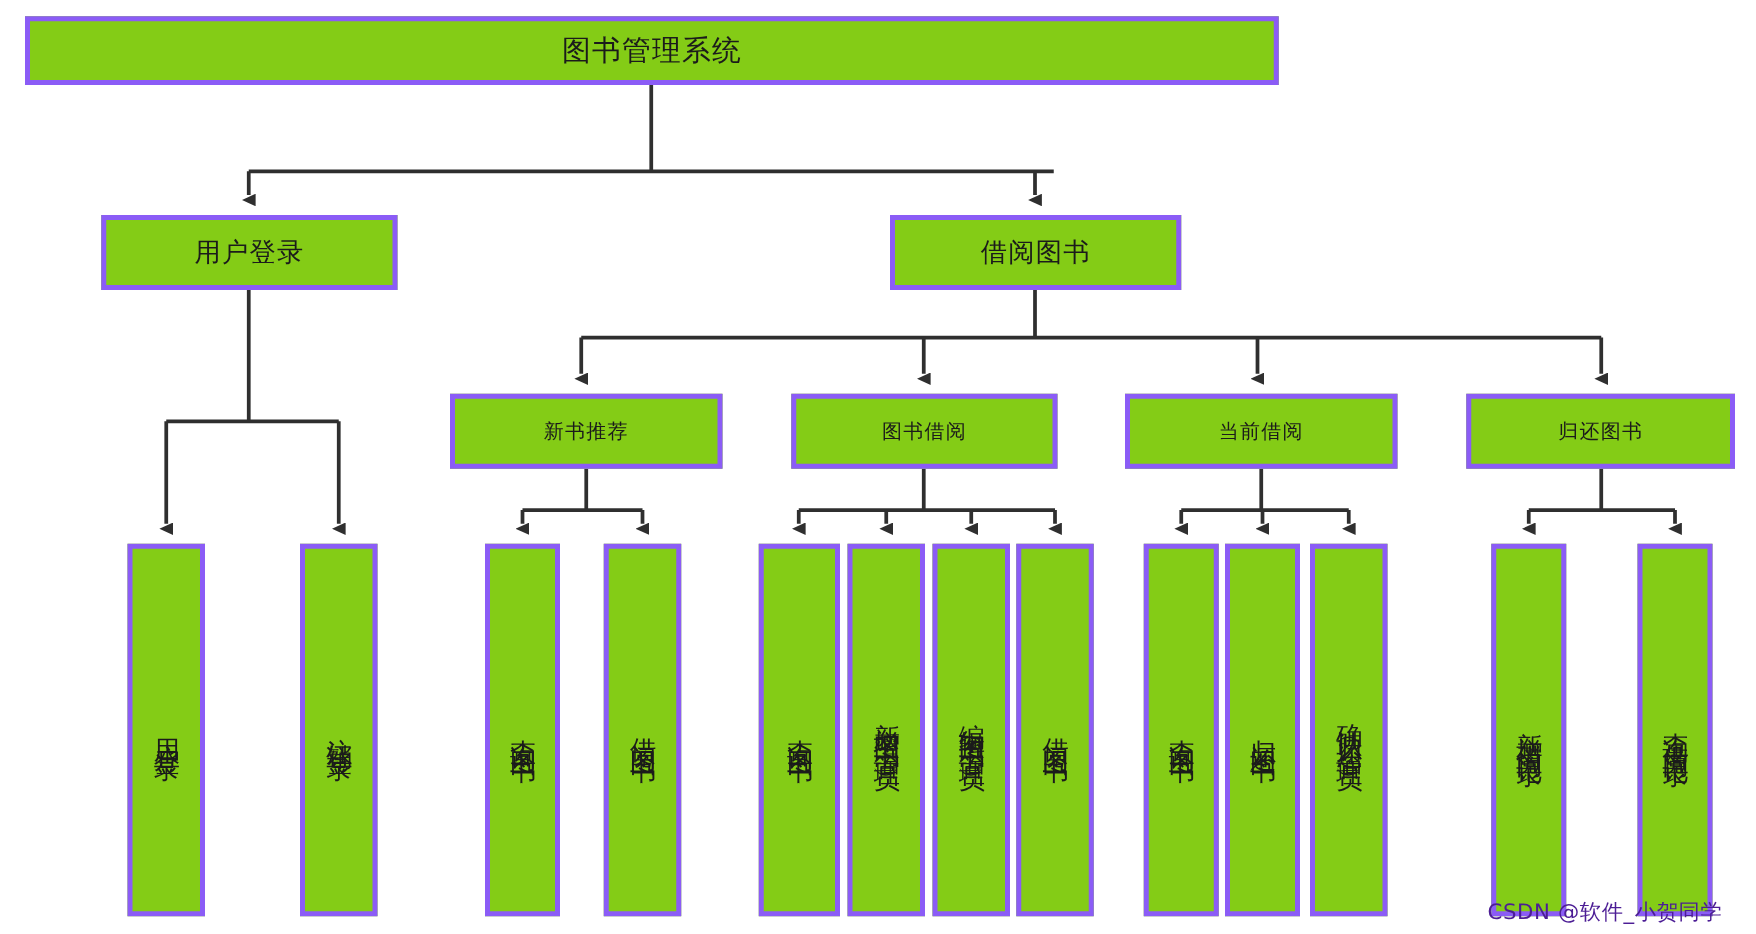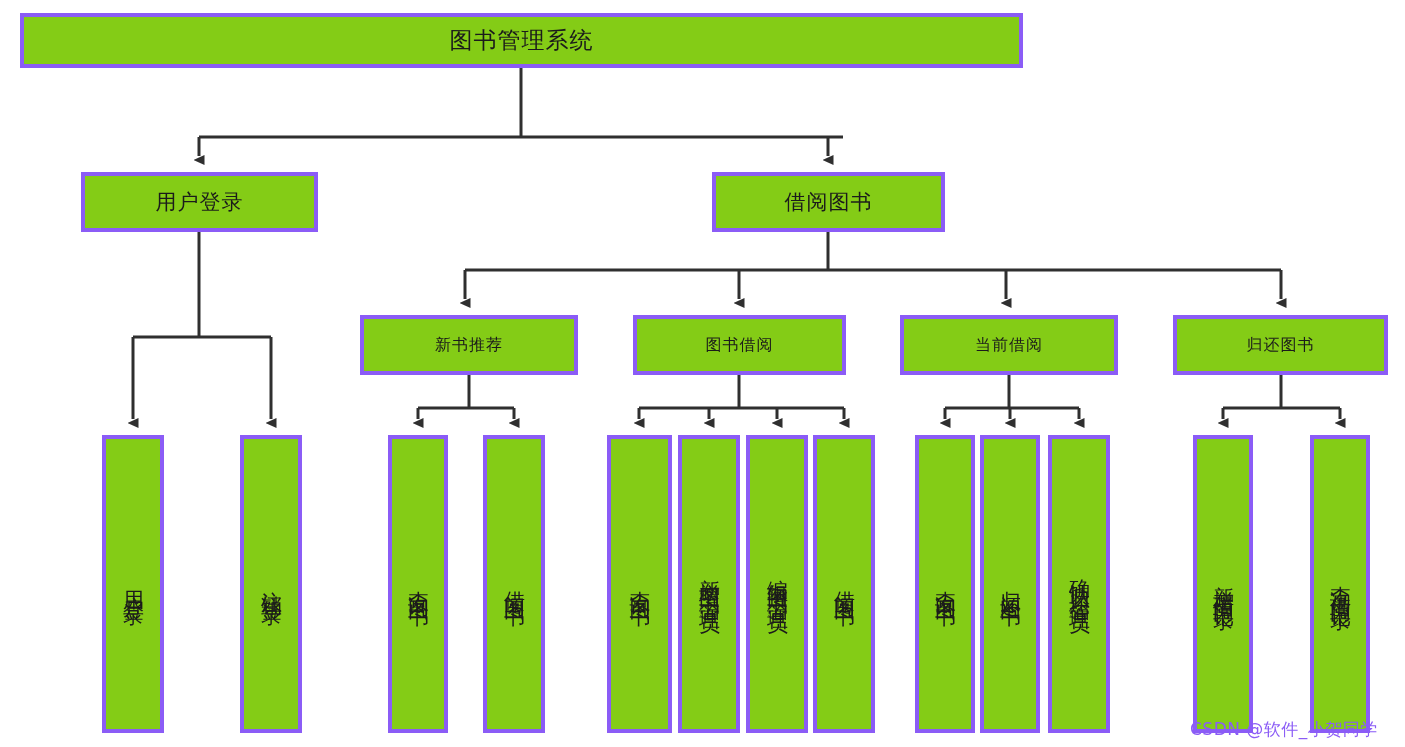--- a/index.html
+++ b/index.html
@@ -62,21 +62,21 @@
     text-orientation: upright;
     -webkit-text-orientation: upright;
     letter-spacing: 5px;
     line-height: 1;
     white-space: nowrap;
     display: block;
   }
   .watermark {
     position: absolute;
     font-size: 17px;
-    color: #8b5cf6;
+    color: #4c1d95;
     white-space: nowrap;
     z-index: 3;
     letter-spacing: 0.5px;
   }
 </style>
 </head>
 <body>
 
 <div id="canvas">
 

